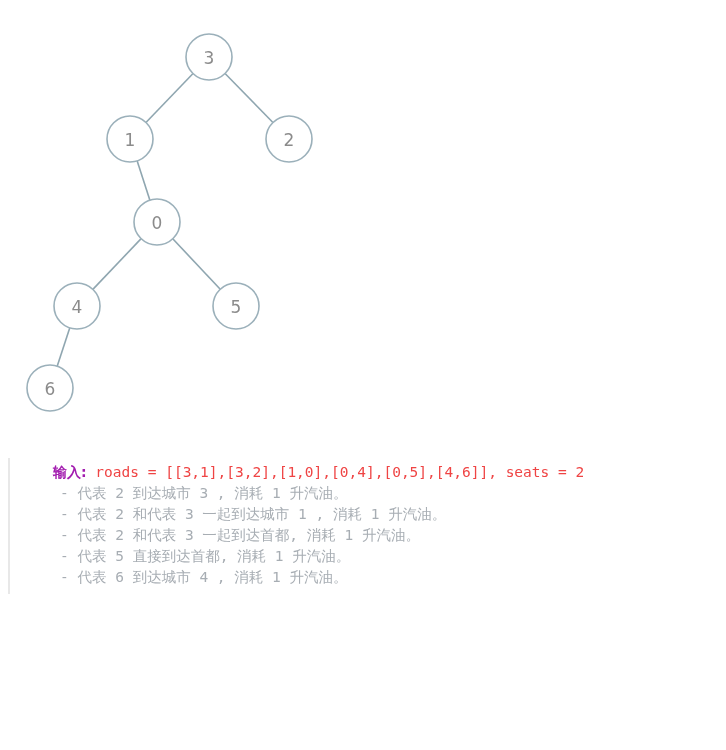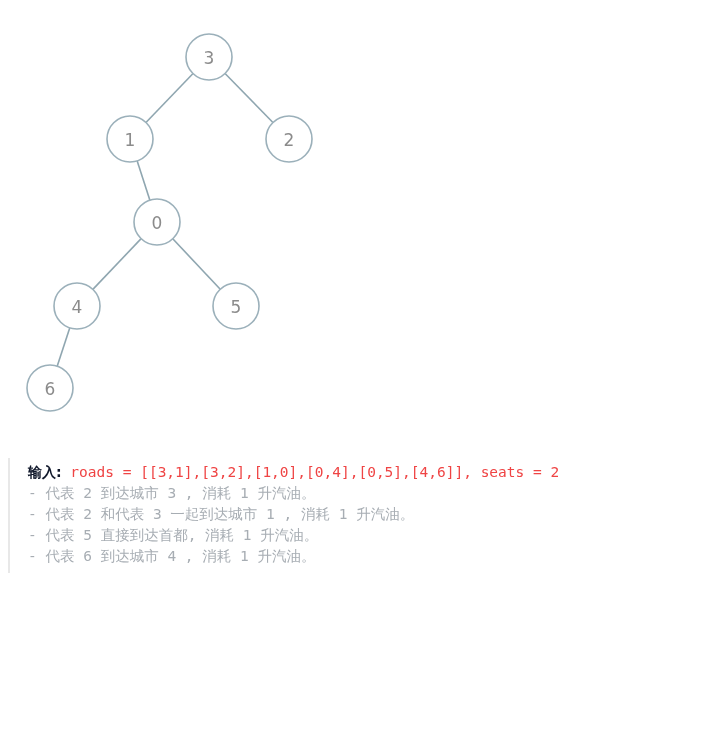--- a/index.html
+++ b/index.html
@@ -61,30 +61,32 @@
   }
   .ex-line {
     font-family: "DejaVu Sans Mono", "Liberation Mono", monospace;
     font-size: 14.5px;
     line-height: 21px;
     white-space: pre;
     color: #9aa0a6;
     letter-spacing: 0px;
   }
   .ex-label {
-    color: #0f172a;
+    color: #a21caf;
     font-family: "DejaVu Sans", sans-serif;
     font-weight: bold;
     font-size: 14px;
+    margin-left: 25px;
   }
   .ex-value {
     color: #ef4444;
   }
   .ex-note {
     color: #a7adb3;
+    margin-left: 32px;
   }
 </style>
 </head>
 <body>
 
 <div id="page">
 
   <div id="tree-figure">
     <svg id="tree-svg" width="726" height="445" viewBox="0 0 726 445">
       <g id="edge-layer">
@@ -130,19 +132,20 @@
 
   <div id="example-block">
 
     <div class="ex-line"><span class="ex-label">输入:</span><span class="ex-value"> roads = [[3,1],[3,2],[1,0],[0,4],[0,5],[4,6]], seats = 2</span></div>
 
 
 
     <div id="explain-list">
         <div class="ex-line ex-note">- 代表 2 到达城市 3 , 消耗 1 升汽油。</div>
         <div class="ex-line ex-note">- 代表 2 和代表 3 一起到达城市 1 , 消耗 1 升汽油。</div>
+        <div class="ex-line ex-note">- 代表 2 和代表 3 一起到达首都, 消耗 1 升汽油。</div>
         <div class="ex-line ex-note">- 代表 5 直接到达首都, 消耗 1 升汽油。</div>
         <div class="ex-line ex-note">- 代表 6 到达城市 4 , 消耗 1 升汽油。</div>
       </div>
 
   </div>
 
 </div>
 
 </body></html>

